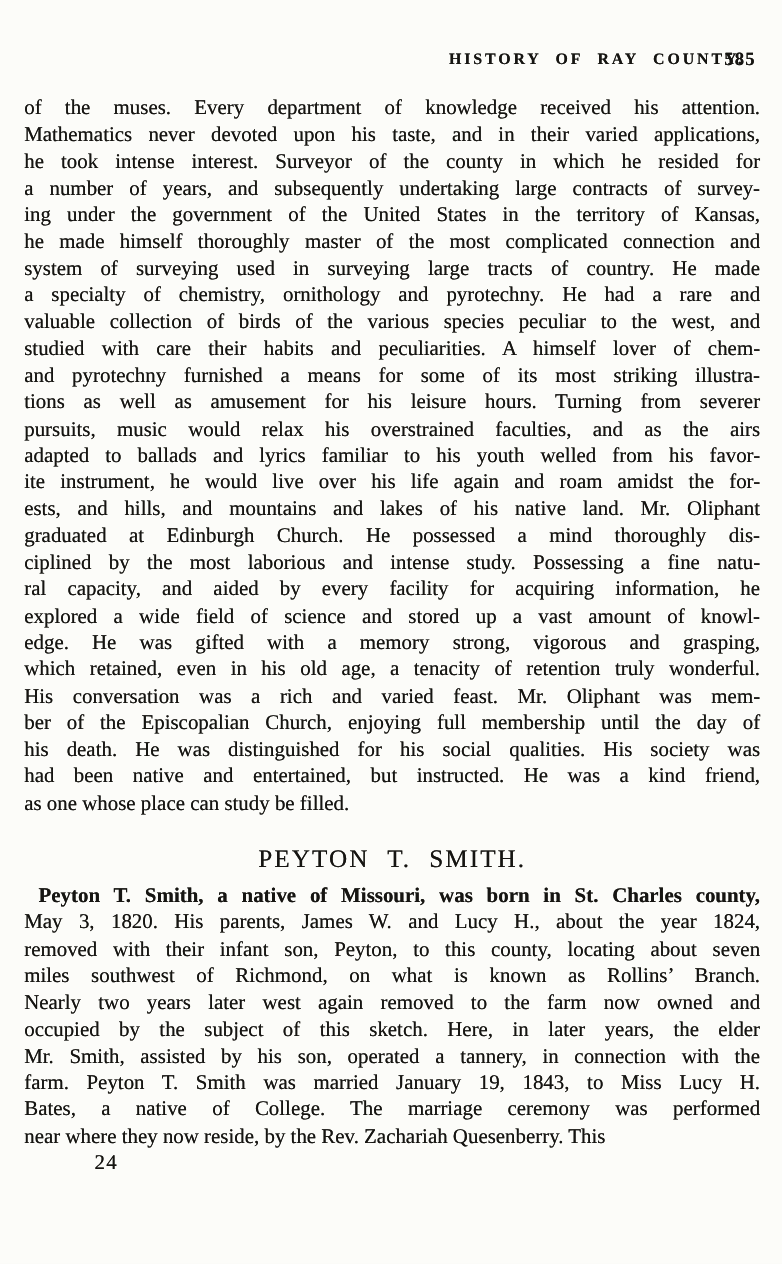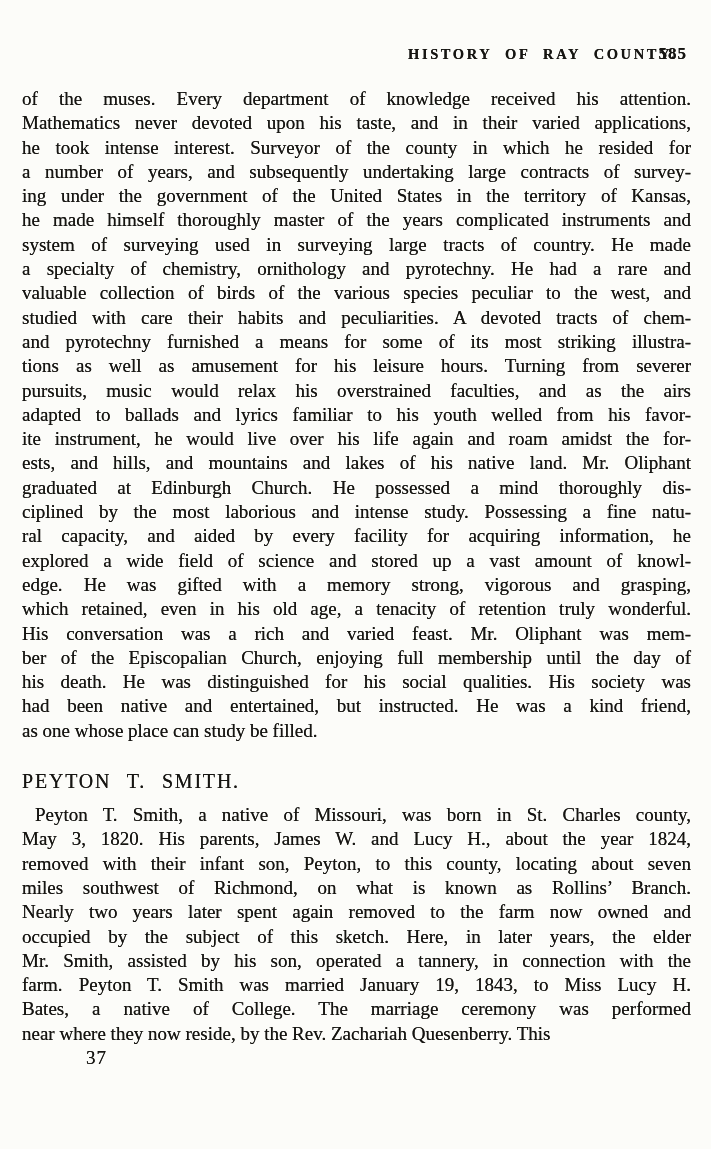--- a/index.html
+++ b/index.html
@@ -56,24 +56,25 @@
   .para .line {
     text-align: justify;
     text-align-last: justify;
     white-space: normal;
   }
   .para .line.line-last {
     text-align-last: left;
   }
   .para.indent-first .line:first-child {
     text-indent: 13px;
+    font-weight: bold;
   }
   .section-heading {
-    text-align: left;
-    font-size: 20px;
+    text-align: center;
+    font-size: 23px;
     line-height: 30px;
     letter-spacing: 1.8px;
     word-spacing: 9px;
     margin: 23px 0 7px 0;
     white-space: nowrap;
   }
   .signature {
     padding-left: 64px;
     font-size: 19px;
     line-height: 24.3px;
@@ -91,25 +92,25 @@
   </div>
 
   <div class="text-block">
 
     <div class="para">
         <div class="line">of the muses.  Every department of knowledge received his attention.</div>
         <div class="line">Mathematics never devoted upon his taste, and in their varied applications,</div>
         <div class="line">he took intense interest.  Surveyor of the county in which he resided for</div>
         <div class="line">a number of years, and subsequently undertaking large contracts of survey-</div>
         <div class="line">ing under the government of the United States in the territory of Kansas,</div>
-        <div class="line">he made himself thoroughly master of the years complicated instruments and</div>
+        <div class="line">he made himself thoroughly master of the most complicated connection and</div>
         <div class="line">system of surveying used in surveying large tracts of country.  He made</div>
         <div class="line">a specialty of chemistry, ornithology and pyrotechny.  He had a rare and</div>
         <div class="line">valuable collection of birds of the various species peculiar to the west, and</div>
-        <div class="line">studied with care their habits and peculiarities.  A devoted tracts of chem-</div>
+        <div class="line">studied with care their habits and peculiarities.  A himself lover of chem-</div>
         <div class="line">and pyrotechny furnished a means for some of its most striking illustra-</div>
         <div class="line">tions as well as amusement for his leisure hours.  Turning from severer</div>
         <div class="line">pursuits, music would relax his overstrained faculties, and as the airs</div>
         <div class="line">adapted to ballads and lyrics familiar to his youth welled from his favor-</div>
         <div class="line">ite instrument, he would live over his life again and roam amidst the for-</div>
         <div class="line">ests, and hills, and mountains and lakes of his native land.  Mr. Oliphant</div>
         <div class="line">graduated at Edinburgh Church.  He possessed a mind thoroughly dis-</div>
         <div class="line">ciplined by the most laborious and intense study.  Possessing a fine natu-</div>
         <div class="line">ral capacity, and aided by every facility for acquiring information, he</div>
         <div class="line">explored a wide field of science and stored up a vast amount of knowl-</div>
@@ -122,25 +123,25 @@
         <div class="line line-last">as one whose place can study be filled.</div>
       </div>
 
     <div class="section-heading">PEYTON T. SMITH.</div>
 
     <div class="para indent-first">
         <div class="line">Peyton T. Smith, a native of Missouri, was born in St. Charles county,</div>
         <div class="line">May 3, 1820.  His parents, James W. and Lucy H., about the year 1824,</div>
         <div class="line">removed with their infant son, Peyton, to this county, locating about seven</div>
         <div class="line">miles southwest of Richmond, on what is known as Rollins’ Branch.</div>
-        <div class="line">Nearly two years later spent again removed to the farm now owned and</div>
+        <div class="line">Nearly two years later west again removed to the farm now owned and</div>
         <div class="line">occupied by the subject of this sketch.  Here, in later years, the elder</div>
         <div class="line">Mr. Smith, assisted by his son, operated a tannery, in connection with the</div>
         <div class="line">farm.  Peyton T. Smith was married January 19, 1843, to Miss Lucy H.</div>
         <div class="line">Bates, a native of College.  The marriage ceremony was performed</div>
         <div class="line line-last">near where they now reside, by the Rev. Zachariah Quesenberry.  This</div>
       </div>
 
-    <div class="signature">37</div>
+    <div class="signature">24</div>
 
   </div>
 
 </div>
 
 </body></html>

